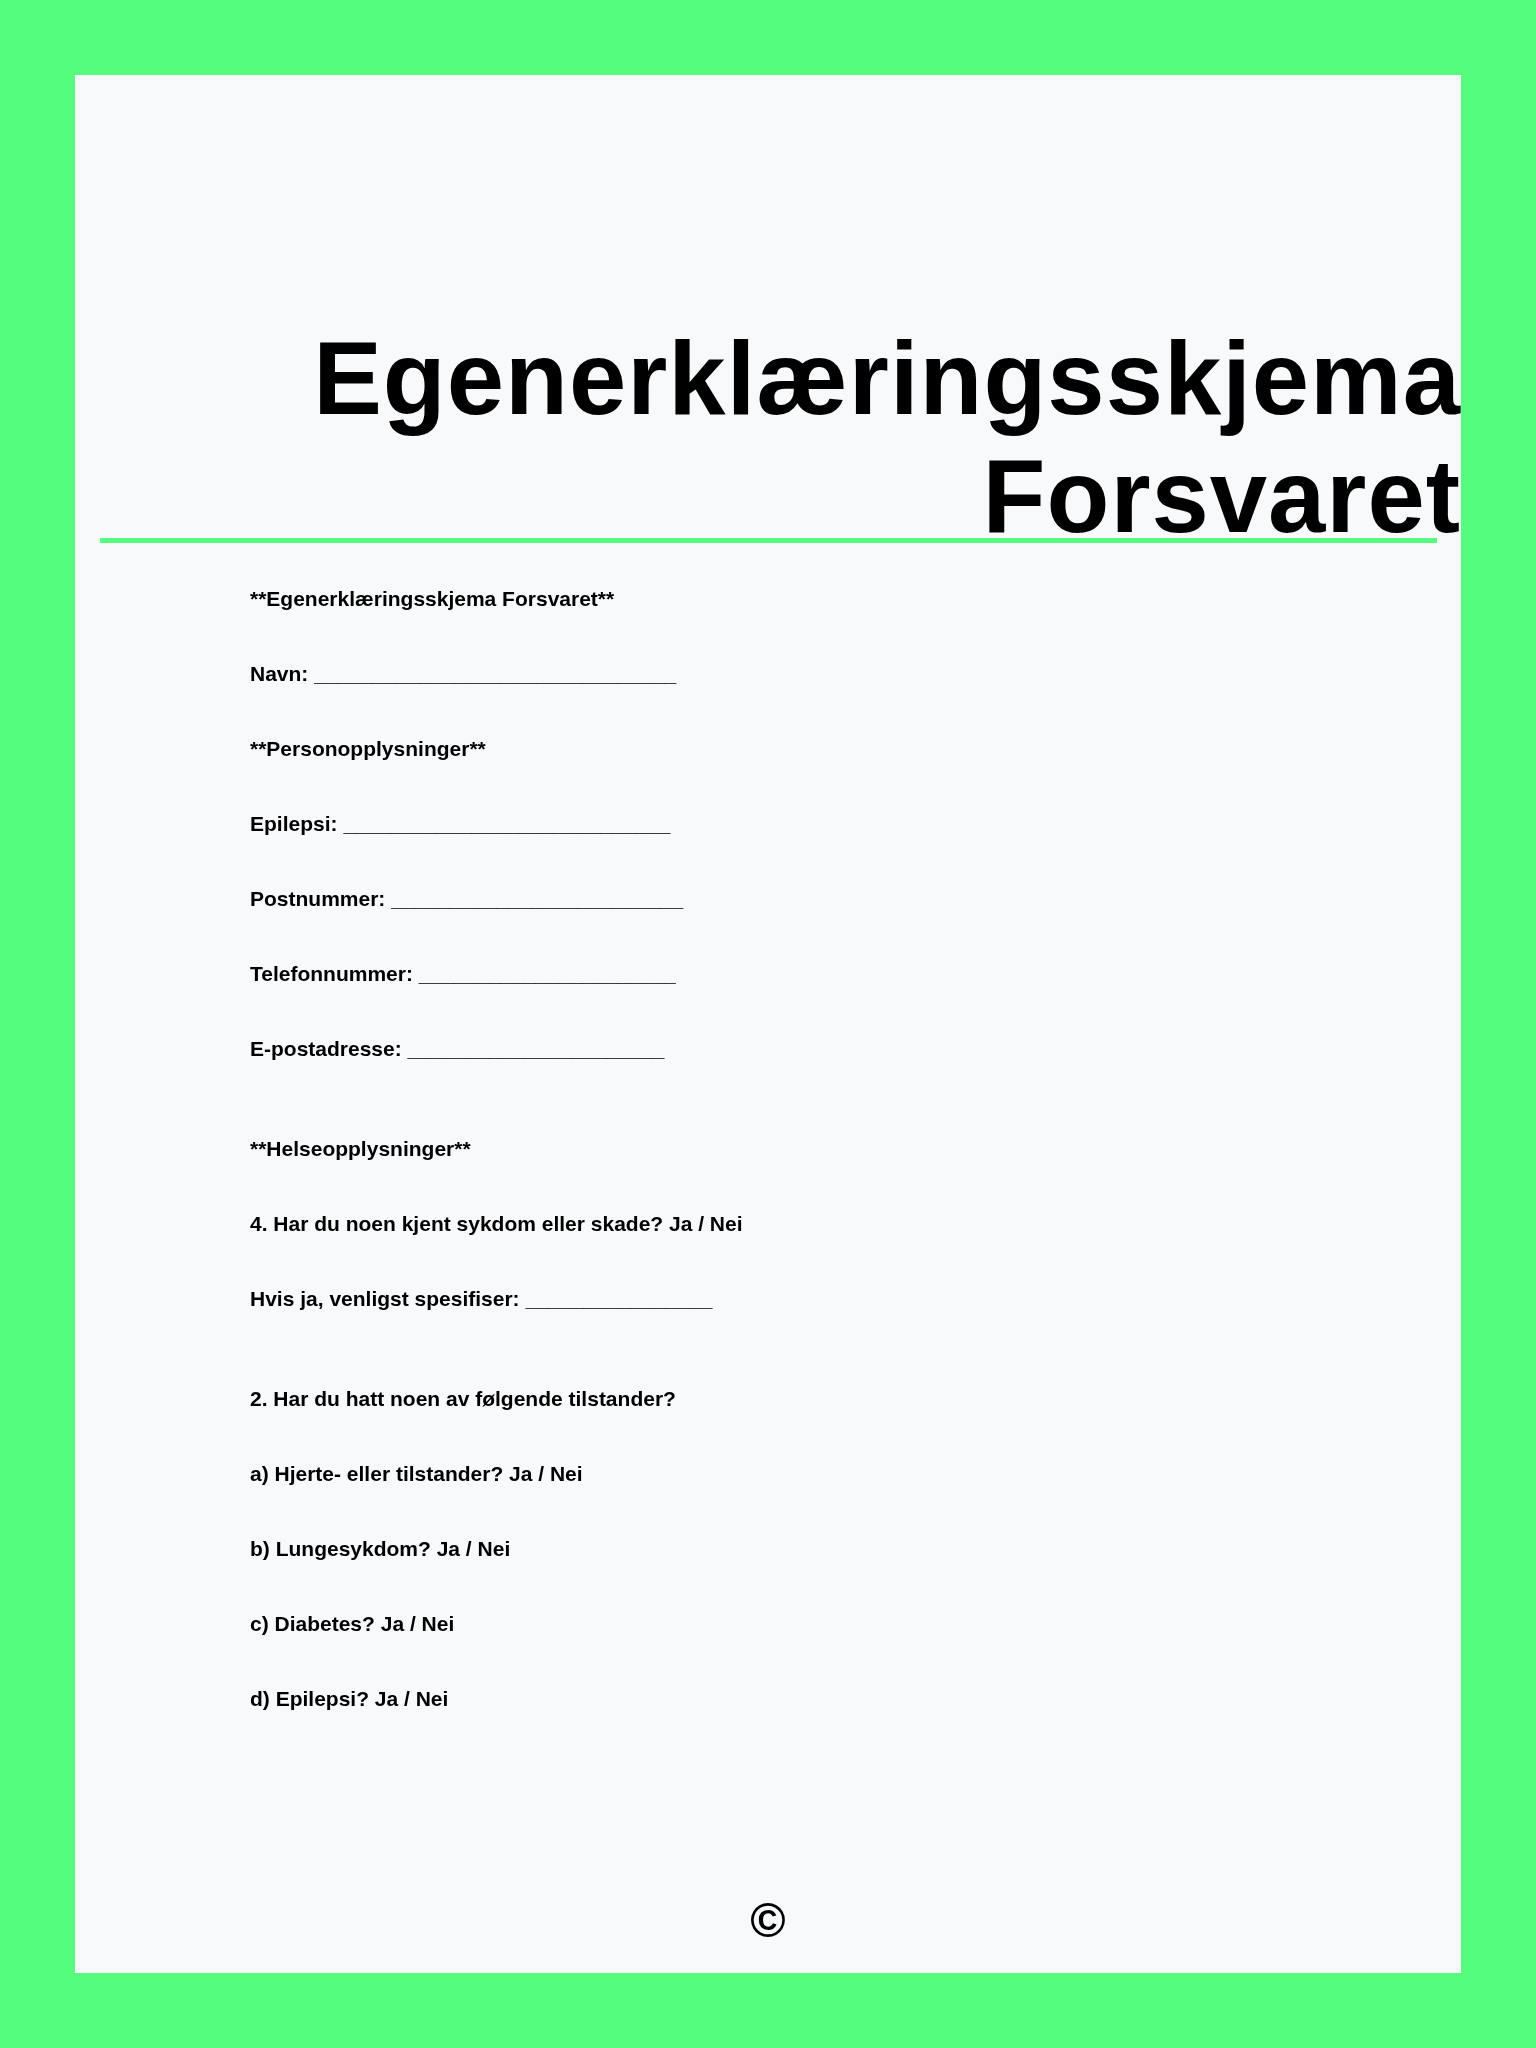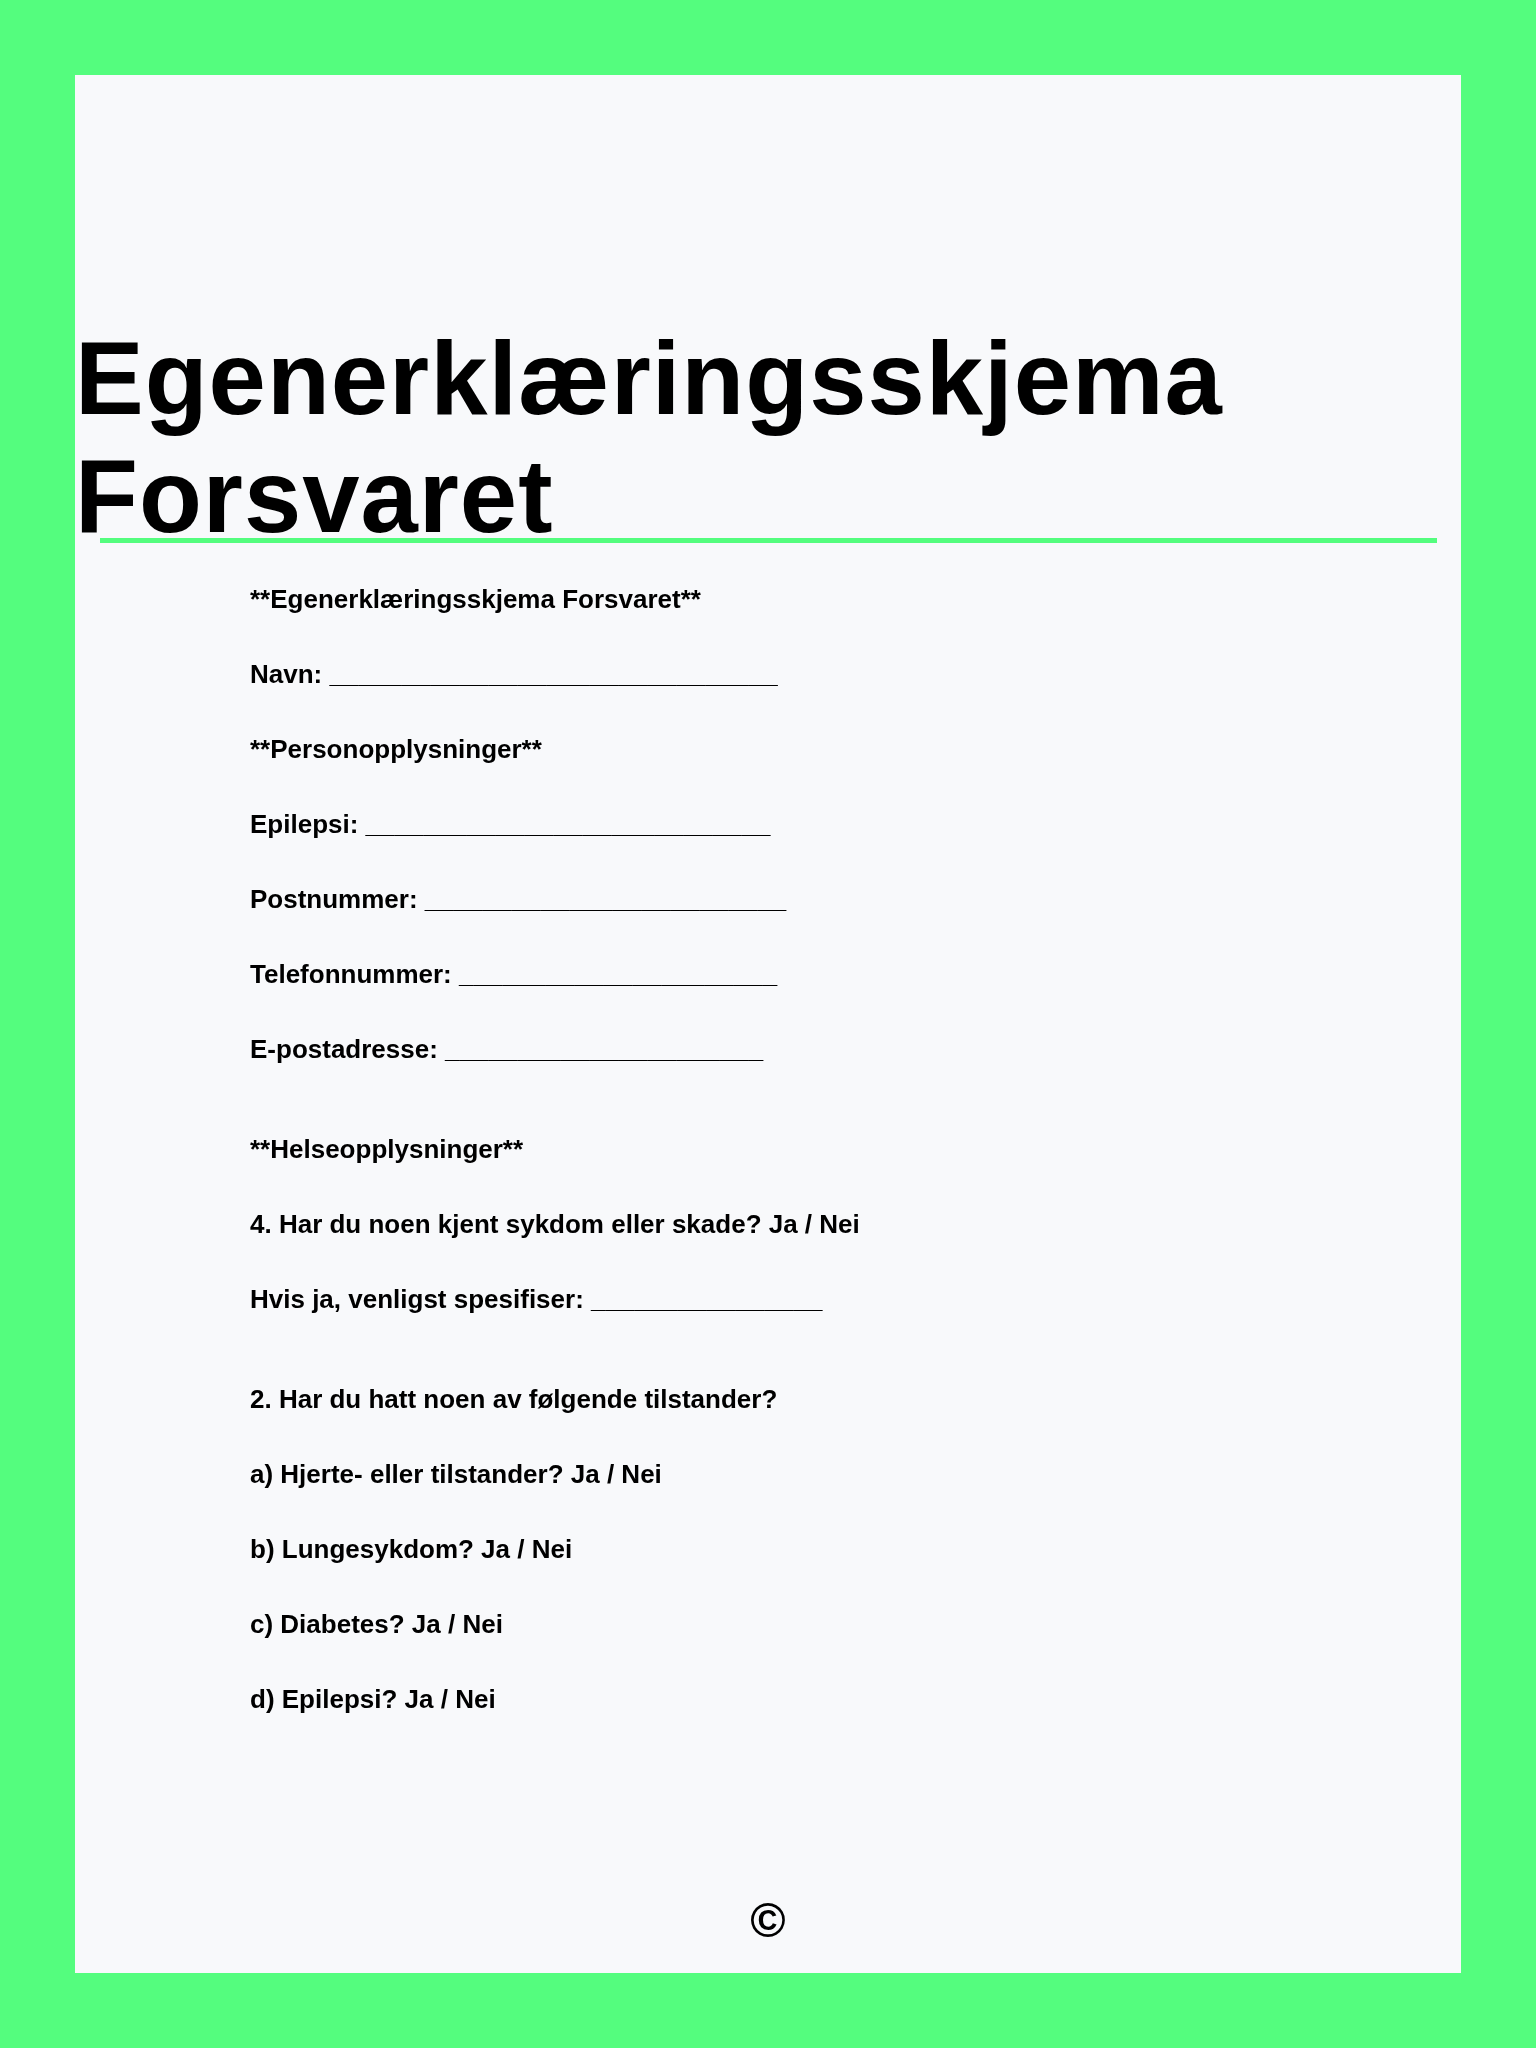--- a/index.html
+++ b/index.html
@@ -10,35 +10,35 @@
     font-family:"Liberation Sans", sans-serif;
     overflow:hidden;
   }
   .card {
     position:absolute; left:75px; top:75px;
     width:1386px; height:1898px;
     background:#f8f9fb;
   }
   .title {
     position:absolute; left:0; right:0; top:245px;
-    text-align:left;
+    text-align:right;
     font-weight:bold;
     font-size:103px;
     line-height:118px;
     color:#000;
     margin:0;
     letter-spacing:1px;
   }
   .divider {
     position:absolute; left:25px; width:1337px; top:463px;
     height:5px; background:#54fd7e;
   }
   .content {
     position:absolute; left:175px; top:512px;
-    font-weight:bold; font-size:26px; color:#000;
+    font-weight:bold; font-size:21px; color:#000;
   }
   .line {
     height:75px; line-height:24px;
     white-space:pre;
   }
   .gap { height:25px; }
   .copyright {
     position:absolute; left:0; right:0; top:1820px;
     text-align:center; font-size:48px; font-weight:bold; color:#000;
     line-height:52px;

